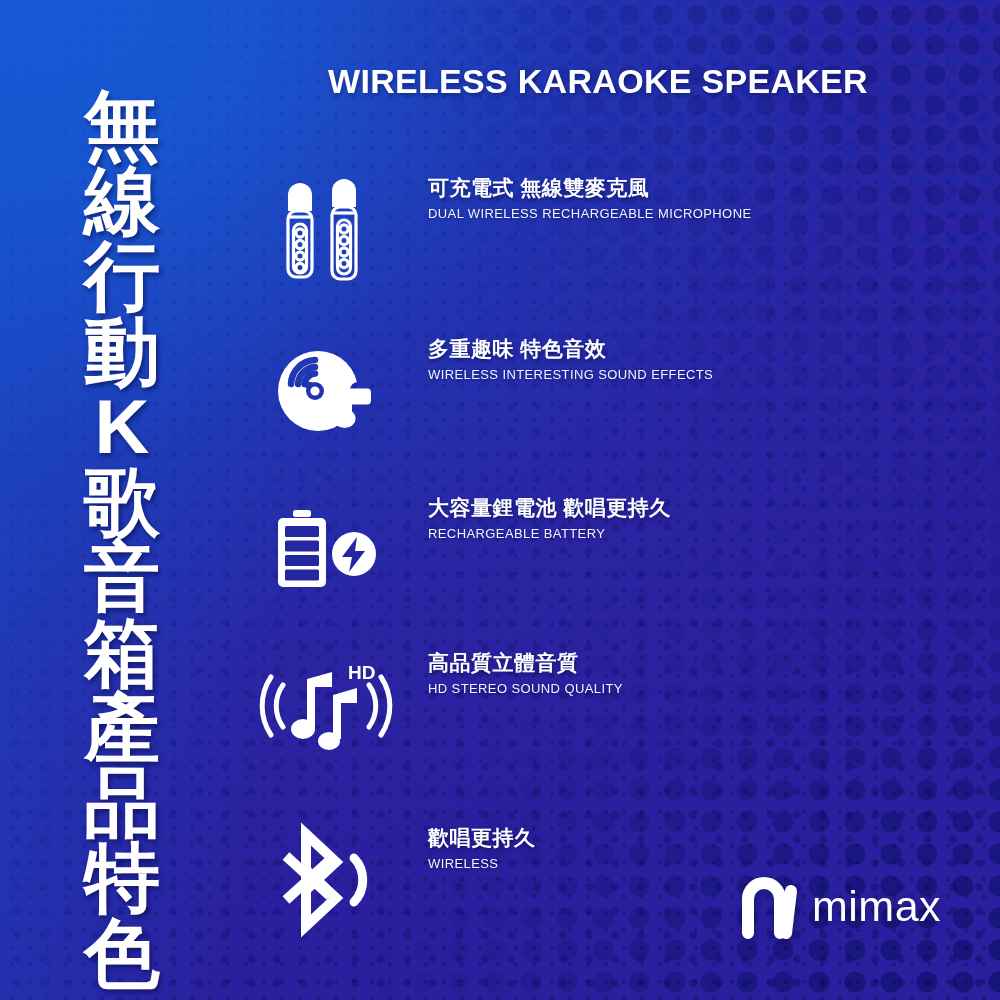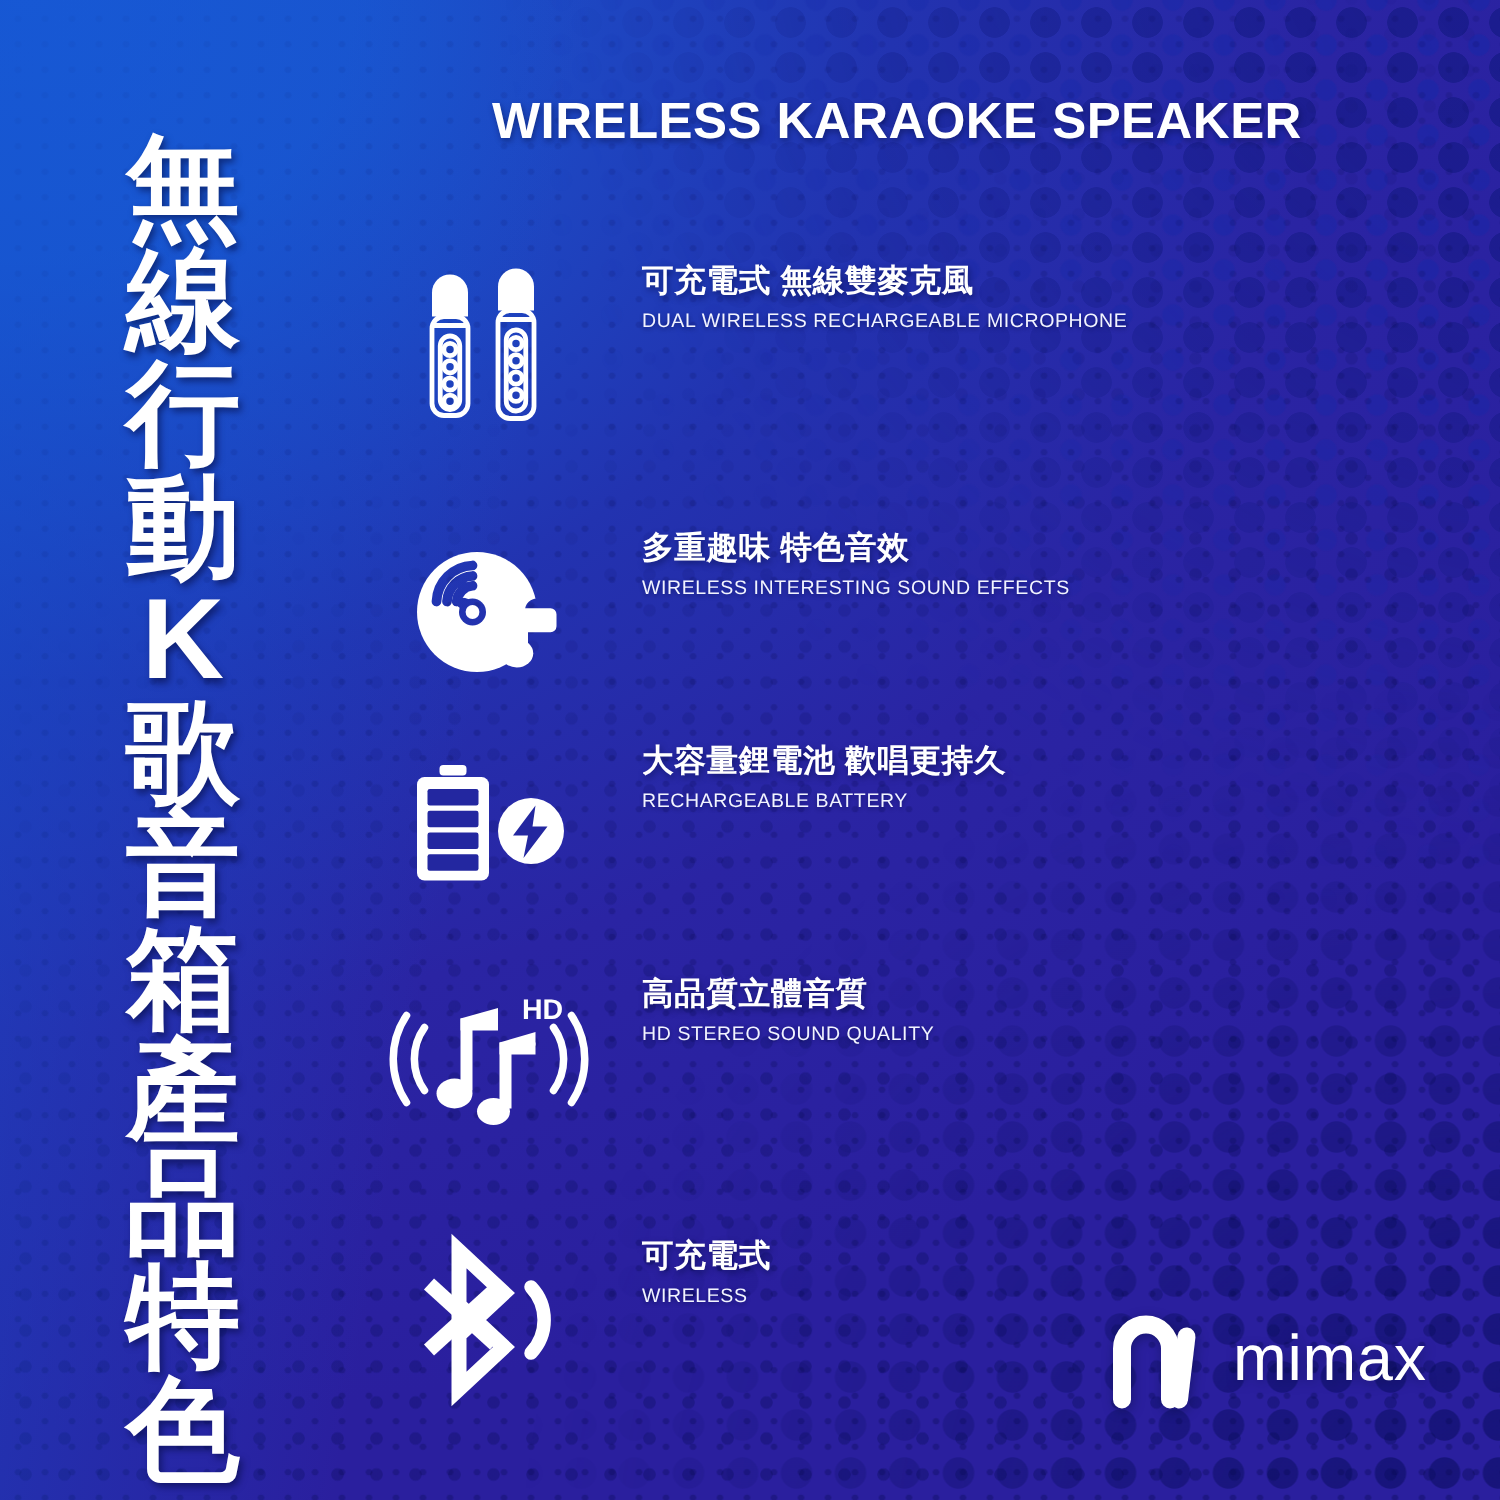--- a/index.html
+++ b/index.html
@@ -82,29 +82,29 @@
     color:#ffffff;font-size:21px;font-weight:bold;letter-spacing:.5px;
     text-shadow:1px 2px 4px rgba(4,10,60,.5);white-space:nowrap;
     line-height:1.25;
   }
   .feat-en{
     color:#f2f4ff;font-size:13px;font-weight:normal;letter-spacing:.4px;
     white-space:nowrap;margin-top:5px;
     text-shadow:0 1px 3px rgba(4,10,60,.45);
   }
   #feature-0{top:175px;}
-  #feature-1{top:353px;}
+  #feature-1{top:336px;}
   #feature-2{top:495px;}
   #feature-3{top:650px;}
   #feature-4{top:825px;}
 
   
   #brand-logo{
     position:absolute;left:742px;top:876px;height:60px;
-    display:flex;align-items:center;gap:18px;
+    display:flex;align-items:center;gap:8px;
     filter:drop-shadow(1px 2px 4px rgba(4,10,60,.45));
   }
   #brand-wordmark{
     color:#ffffff;font-size:43px;font-weight:normal;letter-spacing:.5px;
     line-height:1;
   }
   svg{display:block;overflow:visible;}
 </style>
 </head>
 <body>
@@ -235,21 +235,21 @@
   <div class="feature" id="feature-4">
     <div class="feat-icon">
       <svg width="112" height="100" viewBox="0 0 112 100">
         <path d="M36 4 L66 32 L36 60 V4 Z M36 40 L66 68 L36 96 V40 Z" fill="none" stroke="#ffffff" stroke-width="10" stroke-linejoin="miter"></path>
         <path d="M16 26 L60 66" stroke="#ffffff" stroke-width="10"></path>
         <path d="M16 70 L60 30" stroke="#ffffff" stroke-width="10"></path>
         <path d="M84 28a32 32 0 0 1 0 44" fill="none" stroke="#ffffff" stroke-width="9" stroke-linecap="round"></path>
       </svg>
     </div>
     <div class="feat-text">
-      <div class="feat-cn">可充電式</div>
+      <div class="feat-cn">歡唱更持久</div>
       <div class="feat-en">WIRELESS</div>
     </div>
   </div>
 
   <div id="brand-logo">
     <svg width="62" height="58" viewBox="0 0 62 58">
       <path d="M6 56V22a16 16 0 0 1 32 0v34" fill="none" stroke="#ffffff" stroke-width="12" stroke-linecap="round"></path>
       <path d="M49 14 L44 56" fill="none" stroke="#ffffff" stroke-width="12" stroke-linecap="round"></path>
     </svg>
     <div id="brand-wordmark">mimax</div>

